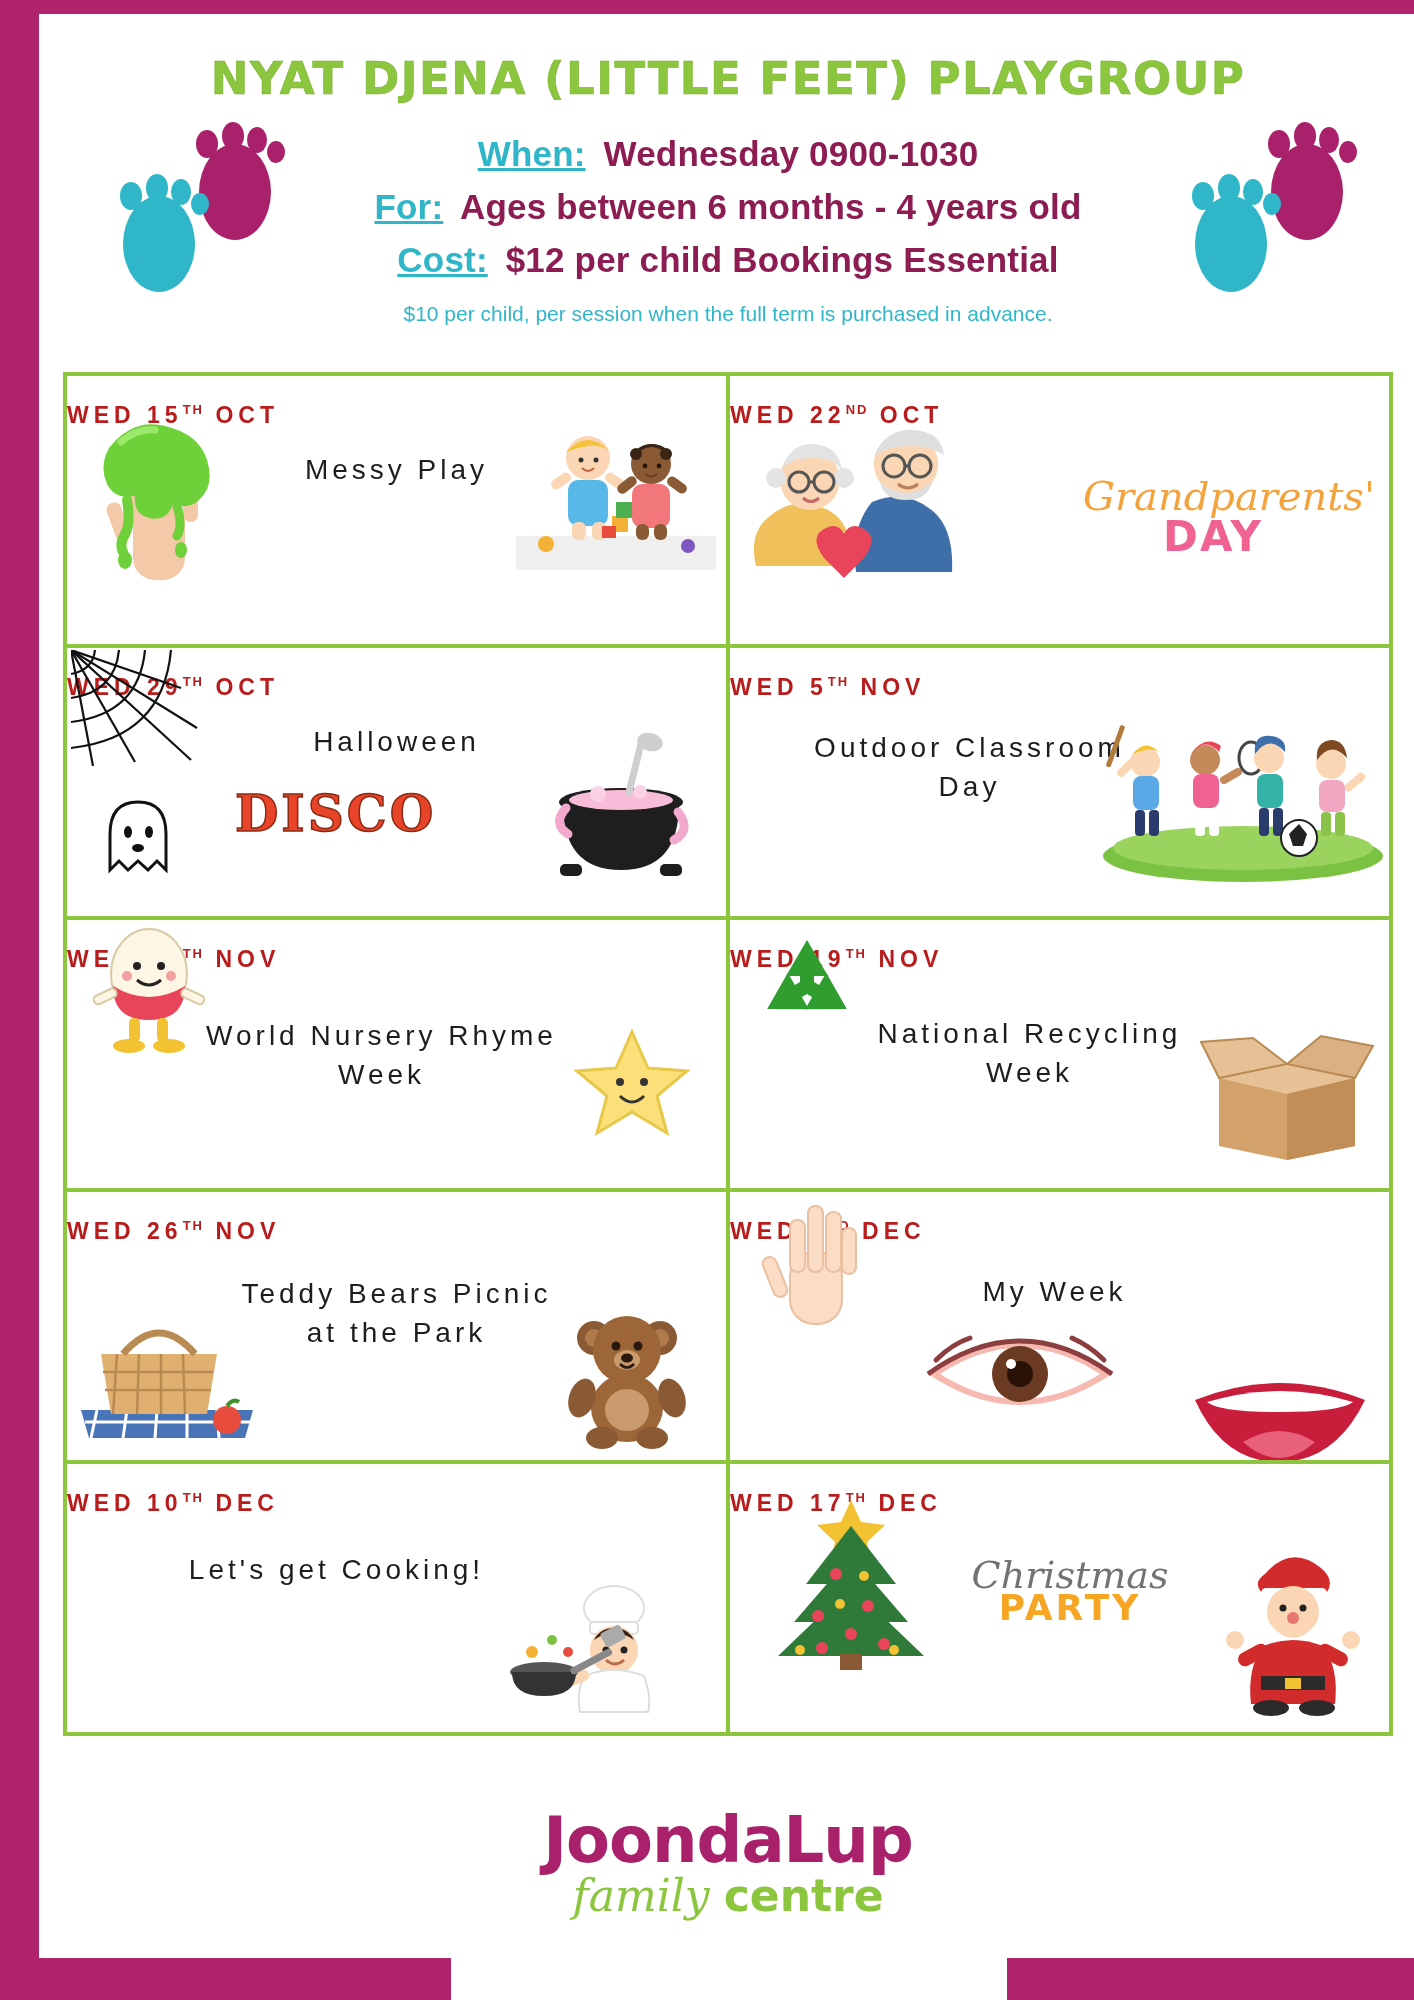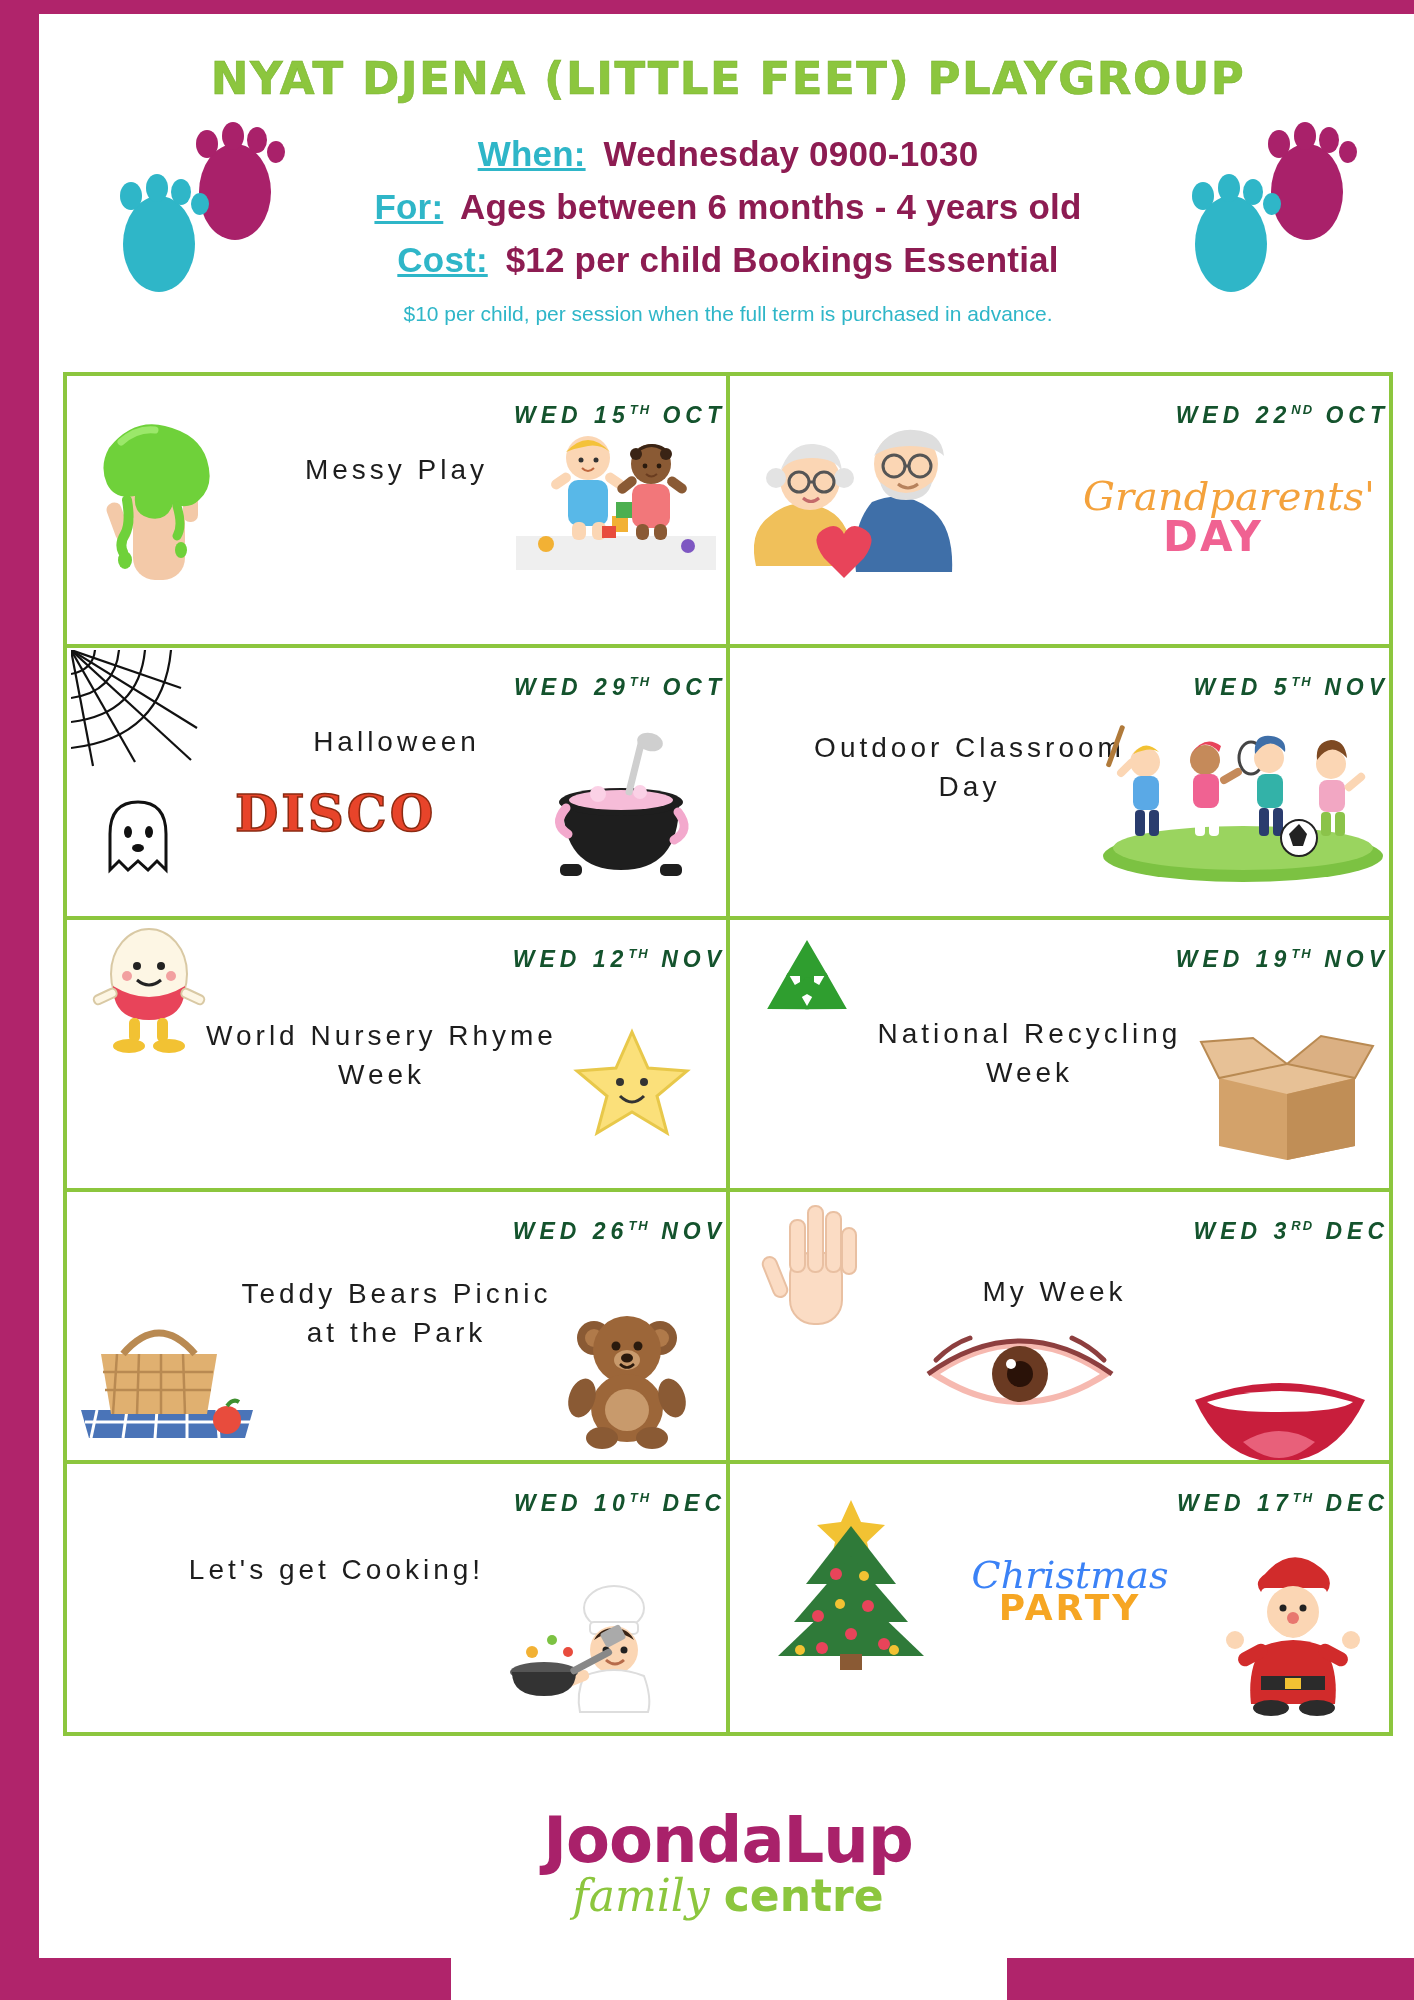--- a/index.html
+++ b/index.html
@@ -73,28 +73,27 @@
     grid-auto-rows: 268px;
     background: #8cc63e;
     gap: 4px;
   }
   .cell {
     background: #ffffff;
     position: relative;
     overflow: hidden;
   }
   .cell-date {
-    text-align: right;
+    text-align: left;
     padding-top: 26px;
     font-size: 23px;
     font-weight: bold;
     letter-spacing: 5px;
-    color: #14532d;
+    color: #b91c1c;
     font-family: "Liberation Sans", sans-serif;
-    font-style: italic;
   }
   .cell-date sup { font-size: 13px; letter-spacing: 2px; }
   .cell-title {
     text-align: center;
     margin-top: 22px;
     font-size: 28px;
     letter-spacing: 4px;
     color: #1d1d1d;
     line-height: 1.38;
     padding: 0 120px;
@@ -133,21 +132,21 @@
     font-size: 42px;
     letter-spacing: 2px;
     color: #f06292;
     display: block;
   }
   .xmasparty { position: absolute; text-align: center; line-height: 1; }
   .xmasparty .x1 {
     font-family: "DejaVu Serif", serif;
     font-style: italic;
     font-size: 38px;
-    color: #3b82f6;
+    color: #737373;
     display: block;
   }
   .xmasparty .x2 {
     font-family: "DejaVu Sans", sans-serif;
     font-weight: bold;
     font-size: 36px;
     letter-spacing: 3px;
     color: #f6a623;
     display: block;
     margin-top: -4px;

